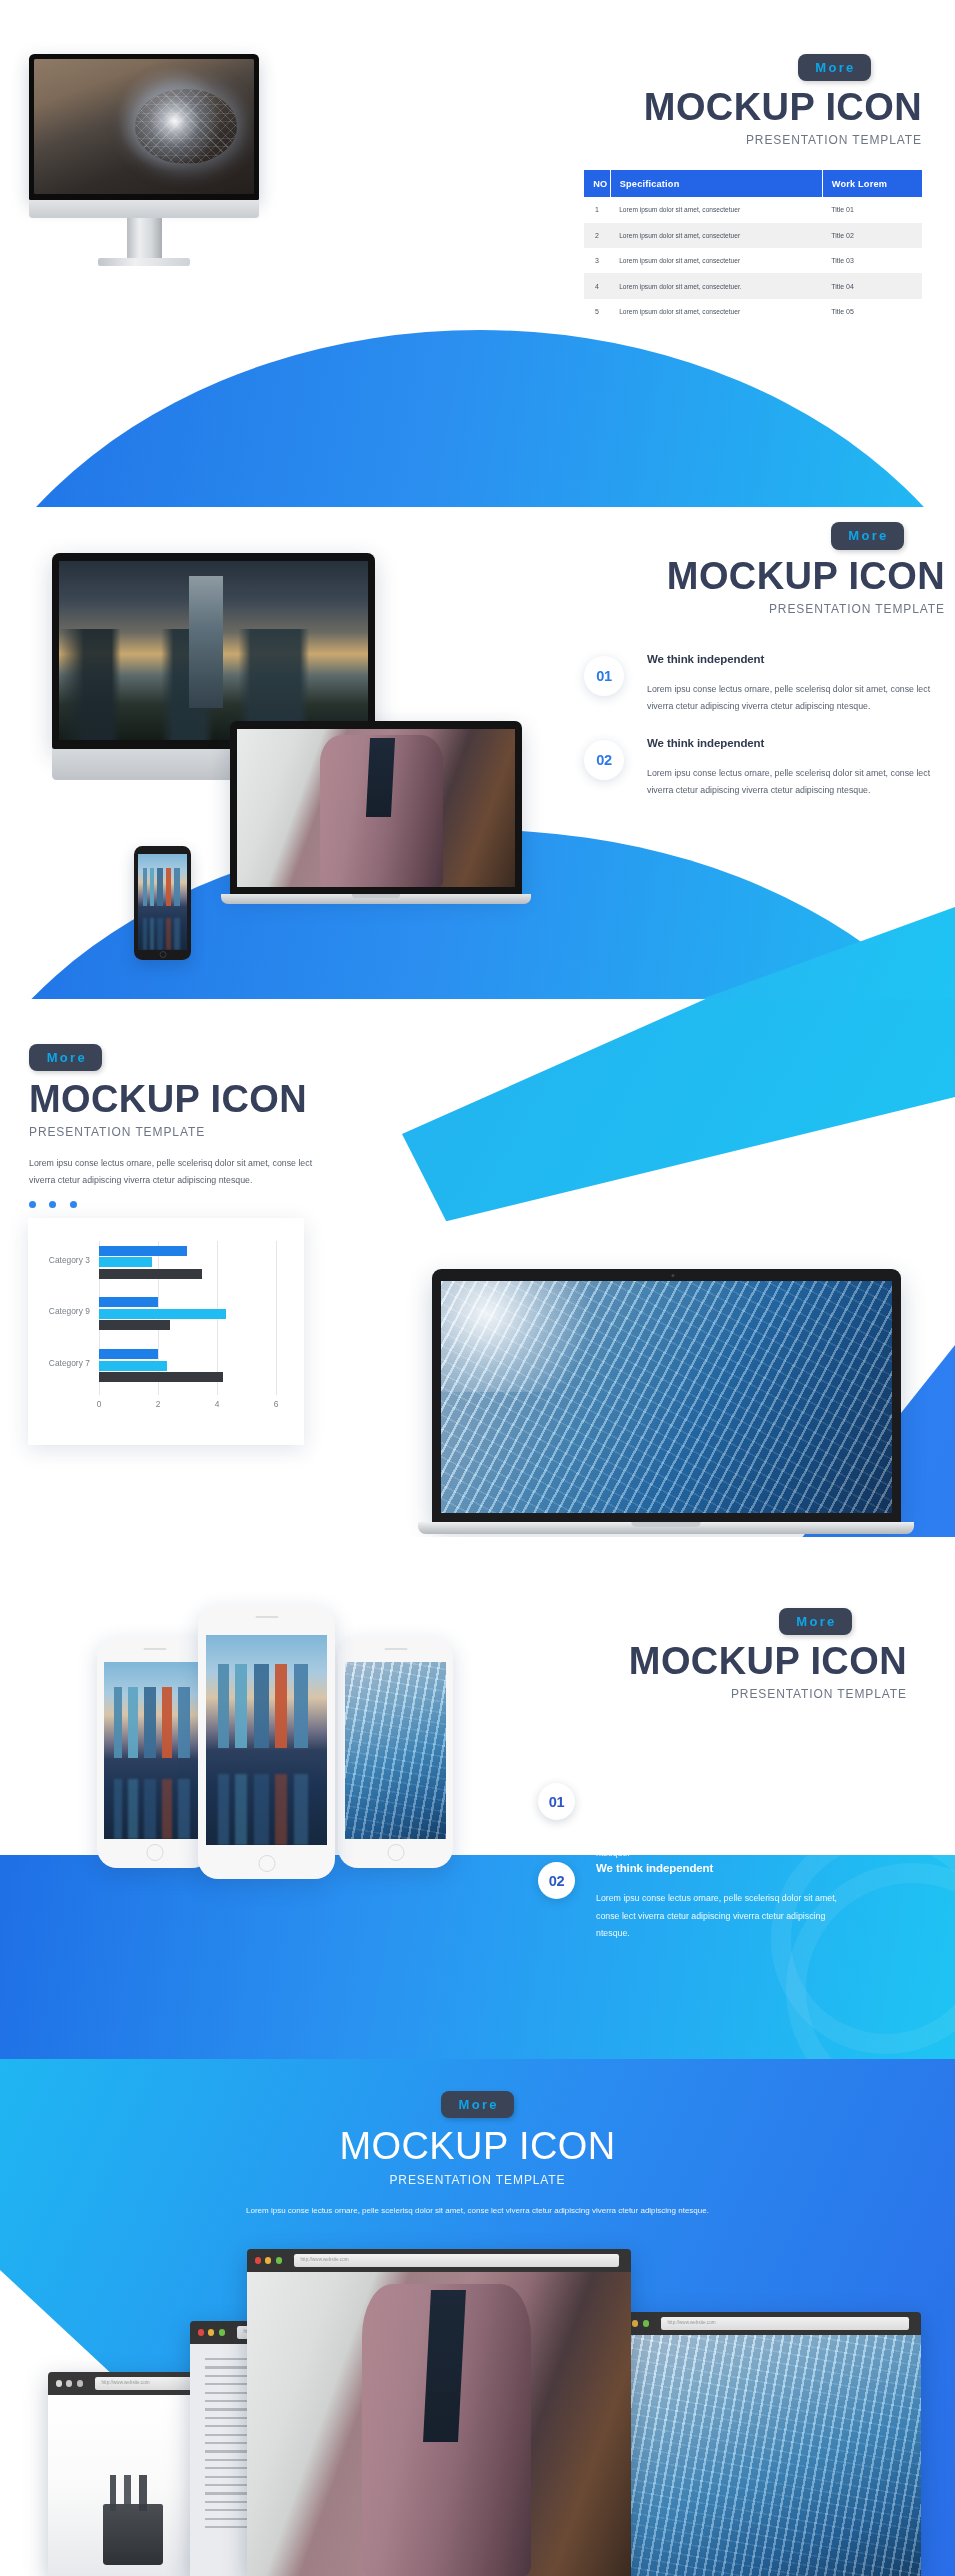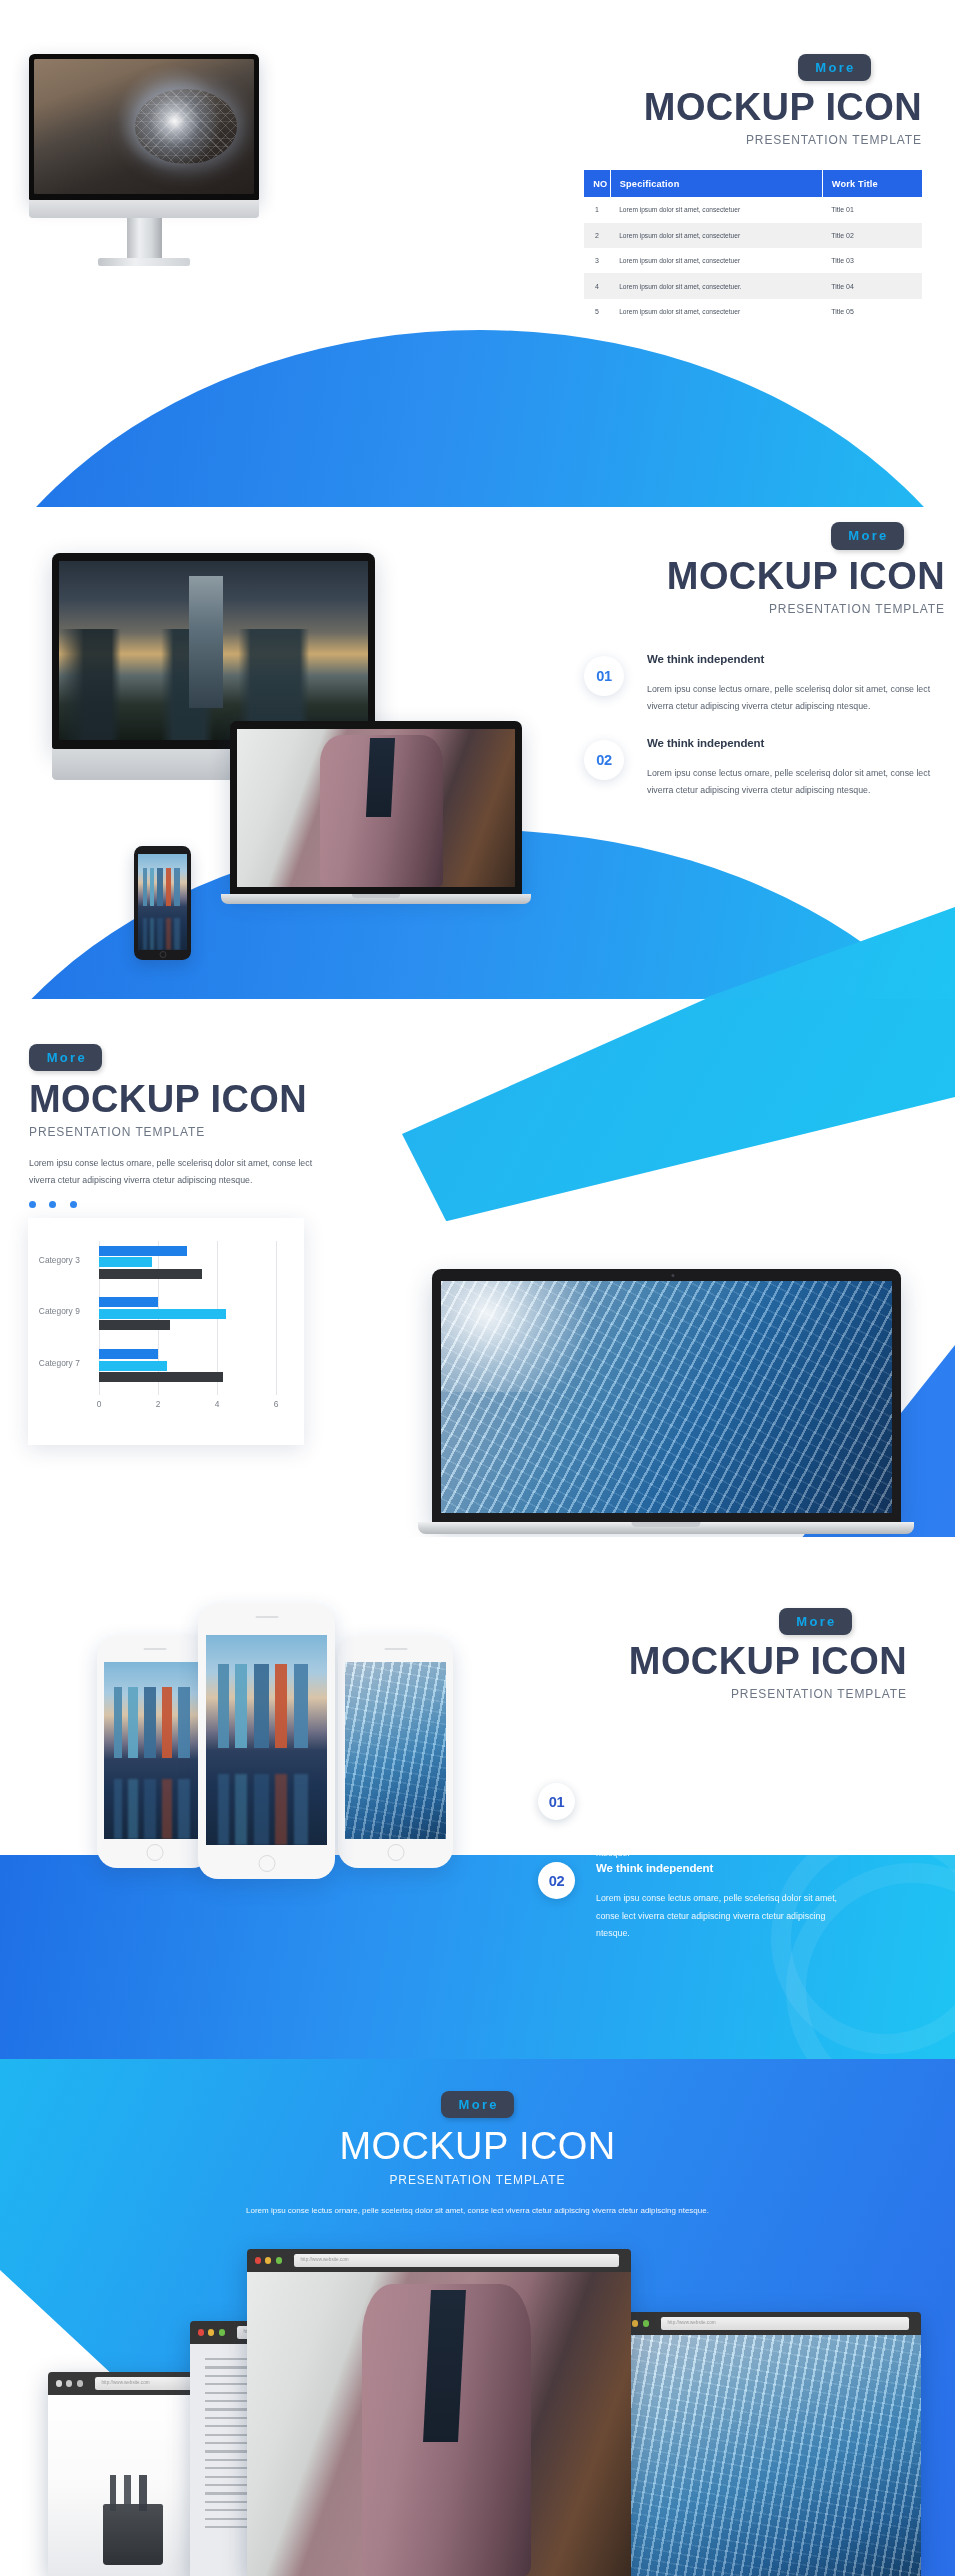--- a/index.html
+++ b/index.html
@@ -177,21 +177,21 @@
   .gridline {
     position: absolute; top: 0; bottom: 0; width: 0.8px; background: #e3e5e8;
   }
   .barrow { position: absolute; left: 0; width: 100%; height: 40px; }
   .bar { position: absolute; left: 0; height: 10px; }
   .bar.s1 { top: 0;  background: #1f7fe8; }
   .bar.s2 { top: 11.5px; background: #21bcf2; }
   .bar.s3 { top: 23px; background: #36393d; }
   .cat-label {
     position: absolute; right: 100%; margin-right: 9.2px;
-    width: 61px; text-align: center;
+    width: 61px; text-align: right;
     font-size: 8.4px; color: #797f88; font-weight: 300;
     top: 9.2px; white-space: nowrap;
   }
   .xaxis {
     position: absolute; left: 71px; top: 181px; width: 177px; height: 17px;
   }
   .xtick {
     position: absolute; font-size: 8.4px; color: #797f88;
     transform: translateX(-50%); font-weight: 300;
   }
@@ -525,21 +525,21 @@
     <div class="s1-right">
       <span class="more-btn">More</span>
       <div class="mockup-title">MOCKUP ICON</div>
       <span class="mockup-sub">PRESENTATION TEMPLATE</span>
 
       <table class="spec">
         <thead>
           <tr>
             <th>NO</th>
             <th>Specification</th>
-            <th>Work Title</th>
+            <th>Work Lorem</th>
           </tr>
         </thead>
         <tbody>
           <tr>
             <td class="c-no">1</td>
             <td>Lorem ipsum dolor sit amet, consectetuer</td>
             <td class="c-scope">Title 01</td>
           </tr>
           <tr>
             <td class="c-no">2</td>

